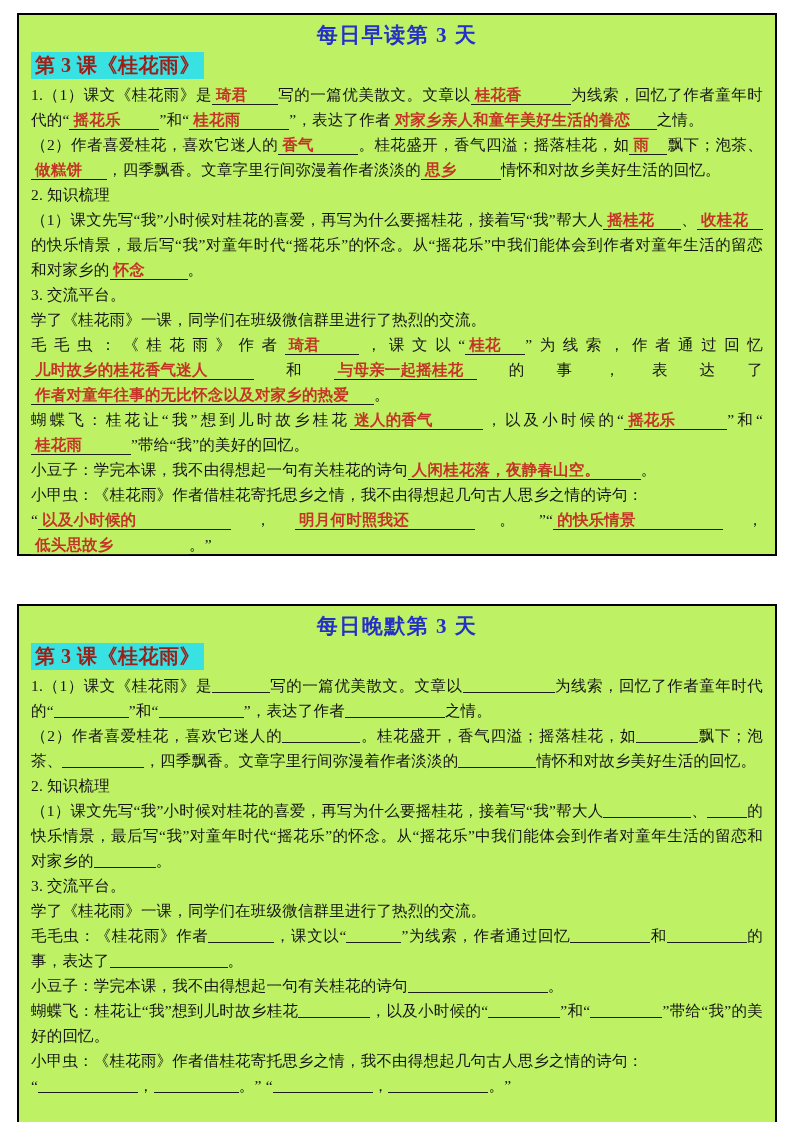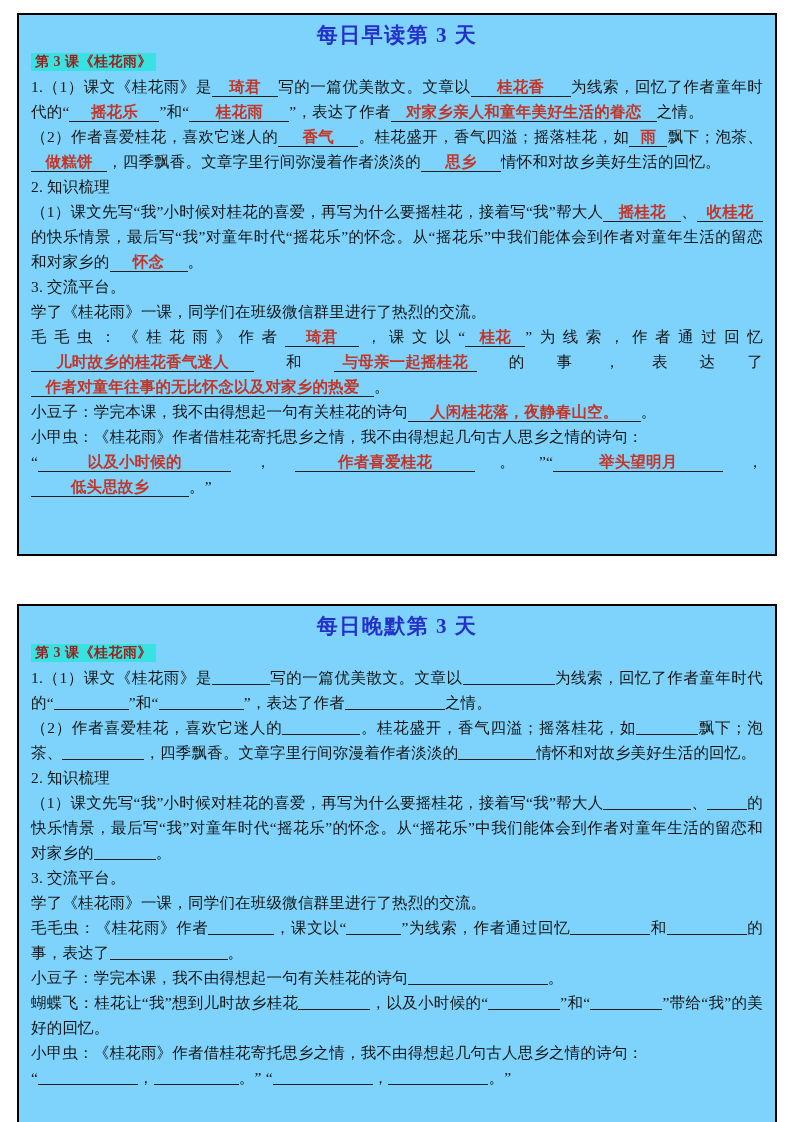--- a/index.html
+++ b/index.html
@@ -3,41 +3,41 @@
 <meta charset="utf-8">
 <style>
   html,body{margin:0;padding:0;}
   body{
     width:792px;height:1122px;background:#ffffff;position:relative;
     font-family:"Liberation Serif","DejaVu Serif",serif;
     -webkit-font-smoothing:antialiased;
   }
   .sheet{
     position:absolute;left:17px;width:760px;box-sizing:border-box;
-    border:2px solid #000;background:#7dd3fc;padding:3px 12px 8px 12px;
+    border:2px solid #000;background:#bef264;padding:3px 12px 8px 12px;
   }
   #sheet1{top:13px;height:543px;}
   #sheet2{top:604px;height:528px;}
   .title{
     margin:3px 0 3px 0;text-align:center;
     font-size:21px;font-weight:bold;color:#2430c8;letter-spacing:1.5px;
   }
   .lesson-row{margin:0 0 3px 0;}
   .lesson{
     display:inline-block;background:#39e2e2;color:#9c201a;
-    font-size:14px;font-weight:bold;padding:0 4px;letter-spacing:0.5px;
+    font-size:20px;font-weight:bold;padding:0 4px;letter-spacing:0.5px;
   }
   .body p{
     margin:0;font-size:15.5px;line-height:25px;color:#141414;
     text-align:justify;letter-spacing:0.2px;
   }
   .txt{color:#141414;}
   .ans{
     display:inline-block;color:#c43527;font-weight:bold;
-    border-bottom:1.6px solid #1d1d1d;text-align:center;
+    border-bottom:1.6px solid #1d1d1d;text-align:left;
     padding:0 4px;line-height:19px;vertical-align:baseline;
   }
   .blank{
     display:inline-block;border-bottom:1.6px solid #1d1d1d;
     height:15px;vertical-align:-2px;
   }
 </style>
 </head>
 <body>
 
@@ -49,23 +49,24 @@
       <span class="lesson">第 3 课《桂花雨》</span>
     </div>
     <div class="body">
         <p><span class="txt">1.（1）课文《桂花雨》是</span><span class="ans" style="min-width: 58px;">琦君</span><span class="txt">写的一篇优美散文。文章以</span><span class="ans" style="min-width: 92px;">桂花香</span><span class="txt">为线索，回忆了作者童年时代的“</span><span class="ans" style="min-width: 82px;">摇花乐</span><span class="txt">”和“</span><span class="ans" style="min-width: 92px;">桂花雨</span><span class="txt">”，表达了作者</span><span class="ans" style="min-width: 258px;">对家乡亲人和童年美好生活的眷恋</span><span class="txt">之情。</span></p>
         <p><span class="txt">（2）作者喜爱桂花，喜欢它迷人的</span><span class="ans" style="min-width: 72px;">香气</span><span class="txt">。桂花盛开，香气四溢；摇落桂花，如</span><span class="ans" style="min-width: 30px;">雨</span><span class="txt">飘下；泡茶、</span><span class="ans" style="min-width: 68px;">做糕饼</span><span class="txt">，四季飘香。文章字里行间弥漫着作者淡淡的</span><span class="ans" style="min-width: 72px;">思乡</span><span class="txt">情怀和对故乡美好生活的回忆。</span></p>
         <p><span class="txt">2. 知识梳理</span></p>
         <p><span class="txt">（1）课文先写“我”小时候对桂花的喜爱，再写为什么要摇桂花，接着写“我”帮大人</span><span class="ans" style="min-width: 70px;">摇桂花</span><span class="txt">、</span><span class="ans" style="min-width: 58px;">收桂花</span><span class="txt">的快乐情景，最后写“我”对童年时代“摇花乐”的怀念。从“摇花乐”中我们能体会到作者对童年生活的留恋和对家乡的</span><span class="ans" style="min-width: 70px;">怀念</span><span class="txt">。</span></p>
         <p><span class="txt">3. 交流平台。</span></p>
         <p><span class="txt">学了《桂花雨》一课，同学们在班级微信群里进行了热烈的交流。</span></p>
         <p><span class="txt">毛毛虫：《桂花雨》作者</span><span class="ans" style="min-width: 66px;">琦君</span><span class="txt">，课文以“</span><span class="ans" style="min-width: 52px;">桂花</span><span class="txt">”为线索，作者通过回忆</span><span class="ans" style="min-width: 215px;">儿时故乡的桂花香气迷人</span><span class="txt">和</span><span class="ans" style="min-width: 135px;">与母亲一起摇桂花</span><span class="txt">的事，表达了</span><span class="ans" style="min-width: 335px;">作者对童年往事的无比怀念以及对家乡的热爱</span><span class="txt">。</span></p>
+        <p><span class="txt">蝴蝶飞：桂花让“我”想到儿时故乡桂花</span><span class="ans" style="min-width: 125px;">迷人的香气</span><span class="txt">，以及小时候的“</span><span class="ans" style="min-width: 95px;">摇花乐</span><span class="txt">”和“</span><span class="ans" style="min-width: 92px;">桂花雨</span><span class="txt">”带给“我”的美好的回忆。</span></p>
         <p><span class="txt">小豆子：学完本课，我不由得想起一句有关桂花的诗句</span><span class="ans" style="min-width: 225px;">人闲桂花落，夜静春山空。</span><span class="txt">。</span></p>
         <p><span class="txt">小甲虫：《桂花雨》作者借桂花寄托思乡之情，我不由得想起几句古人思乡之情的诗句：</span></p>
-        <p><span class="txt">“</span><span class="ans" style="min-width: 185px;">以及小时候的</span><span class="txt">，</span><span class="ans" style="min-width: 172px;">作者喜爱桂花</span><span class="txt">。”“</span><span class="ans" style="min-width: 162px;">举头望明月</span><span class="txt">，</span><span class="ans" style="min-width: 150px;">低头思故乡</span><span class="txt">。”</span></p>
+        <p><span class="txt">“</span><span class="ans" style="min-width: 185px;">以及小时候的</span><span class="txt">，</span><span class="ans" style="min-width: 172px;">明月何时照我还</span><span class="txt">。”“</span><span class="ans" style="min-width: 162px;">的快乐情景</span><span class="txt">，</span><span class="ans" style="min-width: 150px;">低头思故乡</span><span class="txt">。”</span></p>
       </div>
   </section>
 
   <section class="sheet" id="sheet2">
     <h1 class="title">每日晚默第 3 天</h1>
     <div class="lesson-row">
       <span class="lesson">第 3 课《桂花雨》</span>
     </div>
     <div class="body">
         <p><span class="txt">1.（1）课文《桂花雨》是</span><span class="blank" style="width: 58px;"></span><span class="txt">写的一篇优美散文。文章以</span><span class="blank" style="width: 92px;"></span><span class="txt">为线索，回忆了作者童年时代的“</span><span class="blank" style="width: 75px;"></span><span class="txt">”和“</span><span class="blank" style="width: 85px;"></span><span class="txt">”，表达了作者</span><span class="blank" style="width: 100px;"></span><span class="txt">之情。</span></p>

